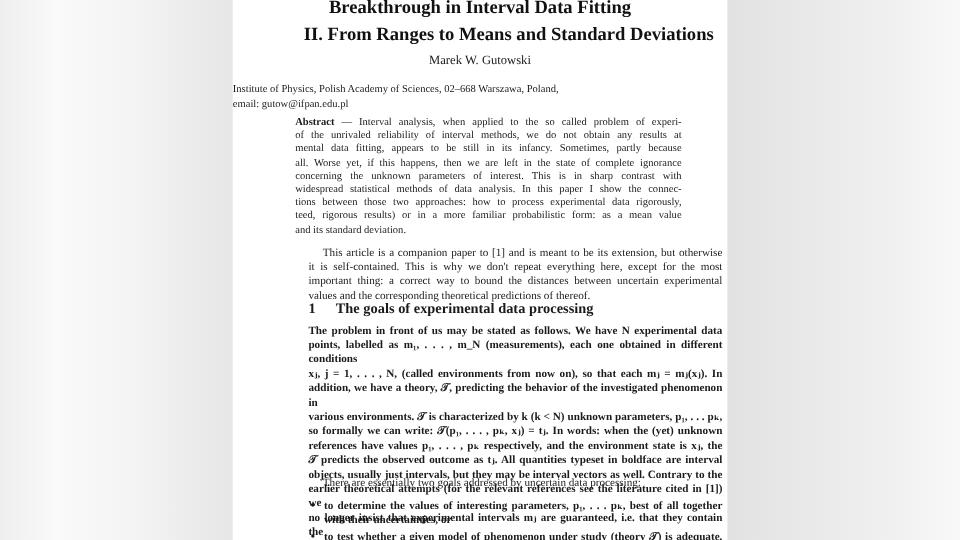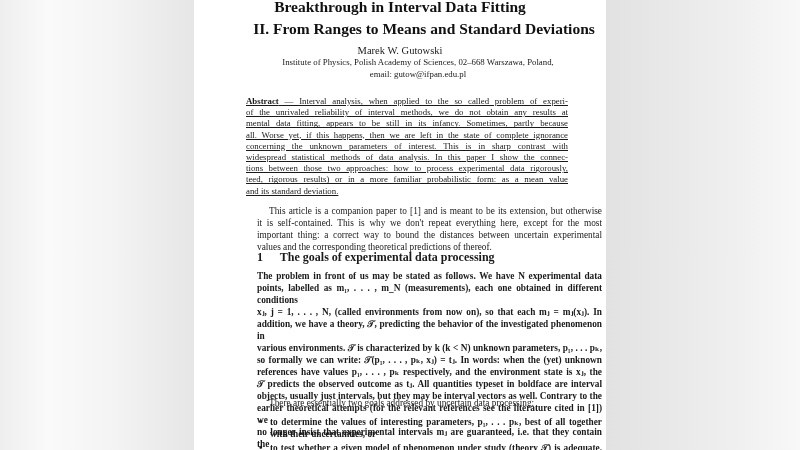--- a/index.html
+++ b/index.html
@@ -33,25 +33,25 @@
   .title {
     position: absolute; left: 0; width: 412px; text-align: center;
     font-weight: bold; font-size: 15.5px; color: #111;
   }
   .t1 { top: -2px; }
   .t2 { top: 20px; margin-left: 24px; }
   .author {
     position: absolute; top: 45px; left: 0; width: 412px; text-align: center; font-size: 10.5px;
   }
   .affil {
-    position: absolute; top: 56px; left: 0; width: 448px; text-align: center; font-size: 8.8px; line-height: 12px;
+    position: absolute; top: 68px; left: 0; width: 448px; font-size: 8.8px; line-height: 12px;
   }
   .abstract {
     position: absolute; top: 96px; left: 52px; width: 322px;
-    font-size: 8.8px; line-height: 11.2px; text-align: justify; text-decoration: underline;
+    font-size: 8.8px; line-height: 11.2px; text-align: justify;
   }
   .abstract b { font-weight: bold; }
   .intro {
     position: absolute; top: 205px; left: 63px; width: 345px;
     font-size: 9.3px; line-height: 12px; text-align: justify; text-indent: 12px;
   }
   .section {
     position: absolute; top: 250px; left: 63px; font-weight: bold; font-size: 12px;
   }
   .section .num { display: inline-block; width: 20px; }

